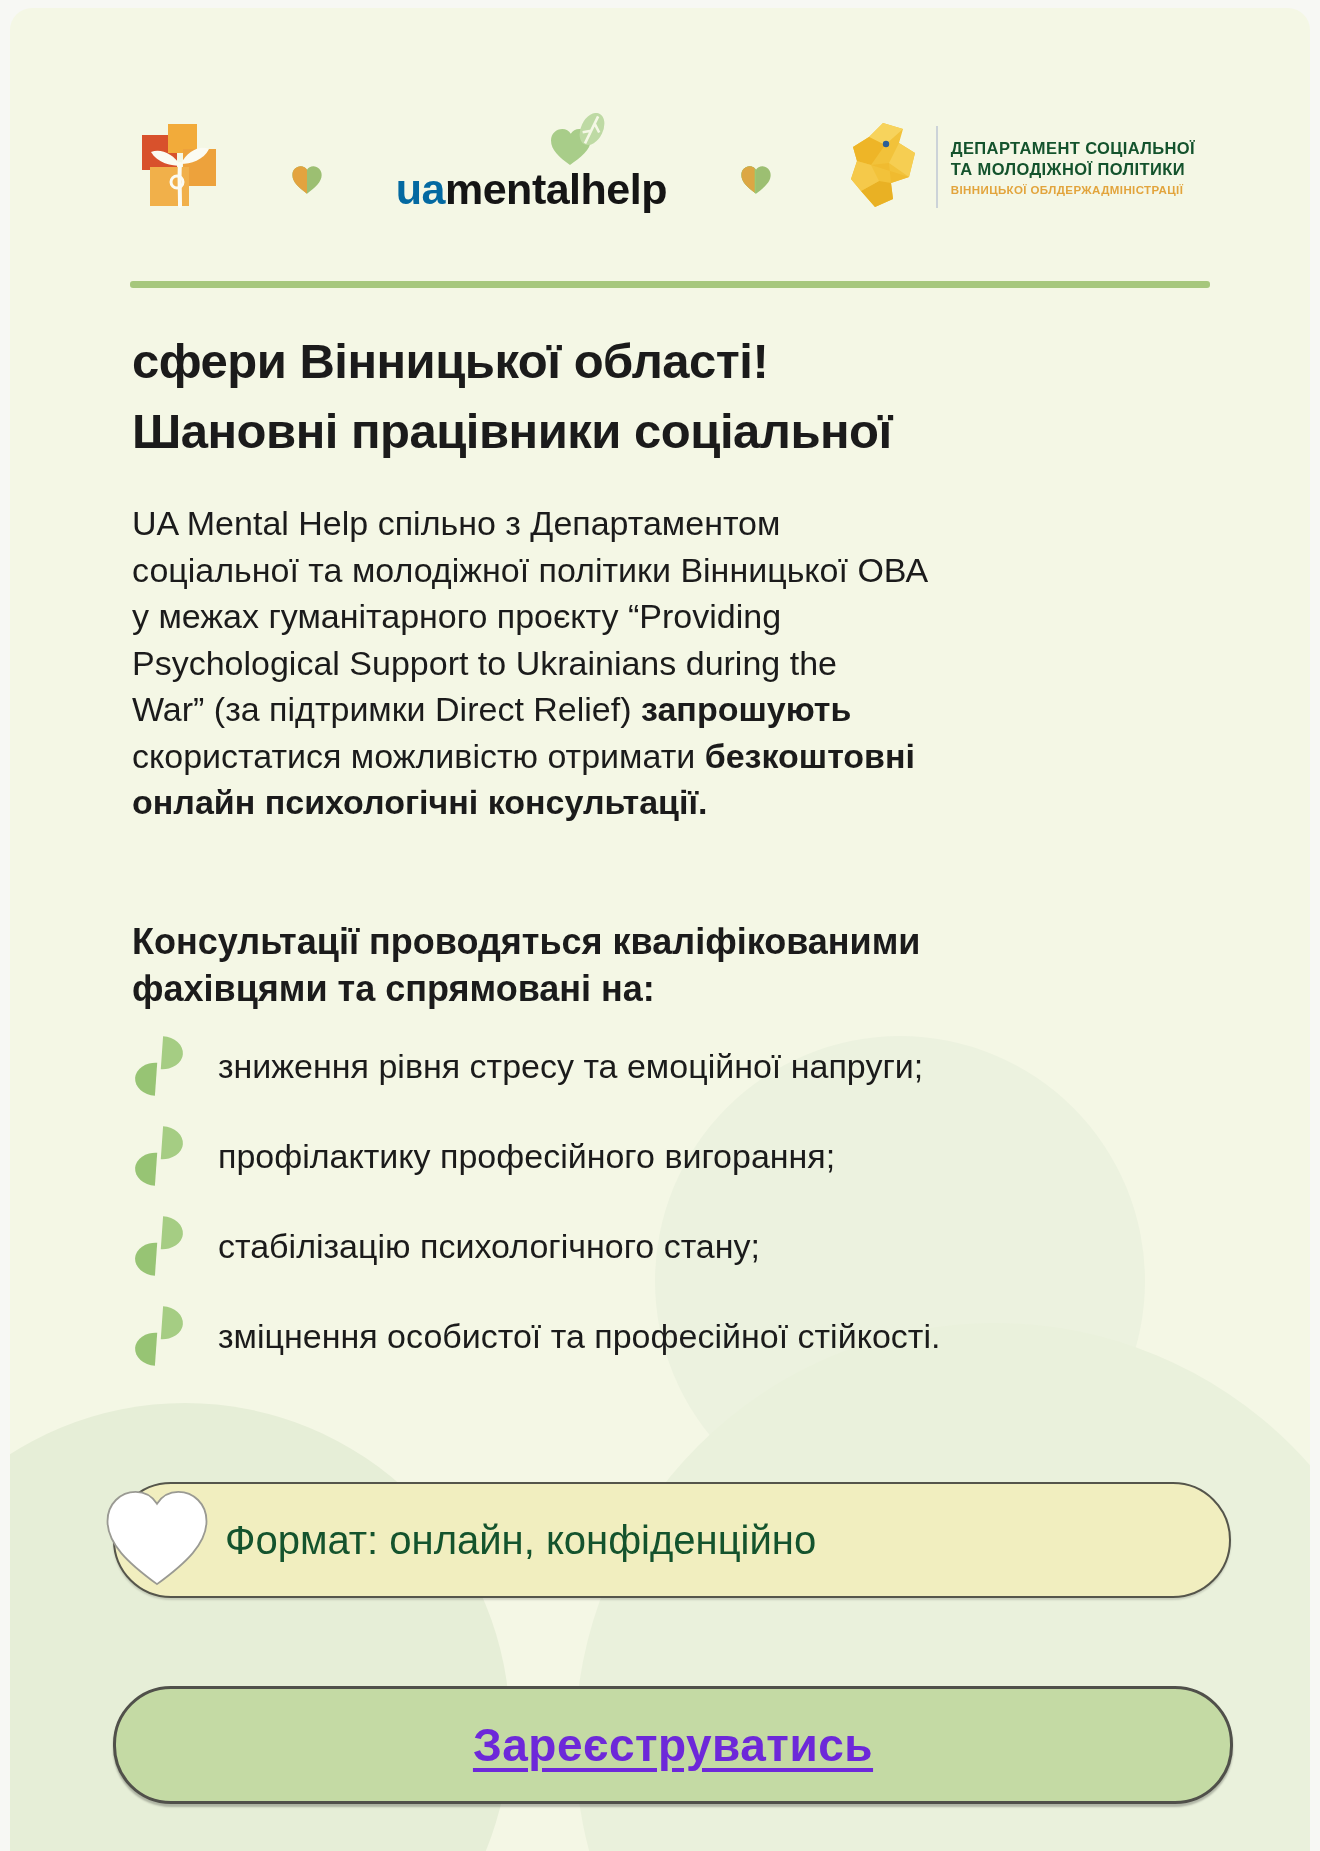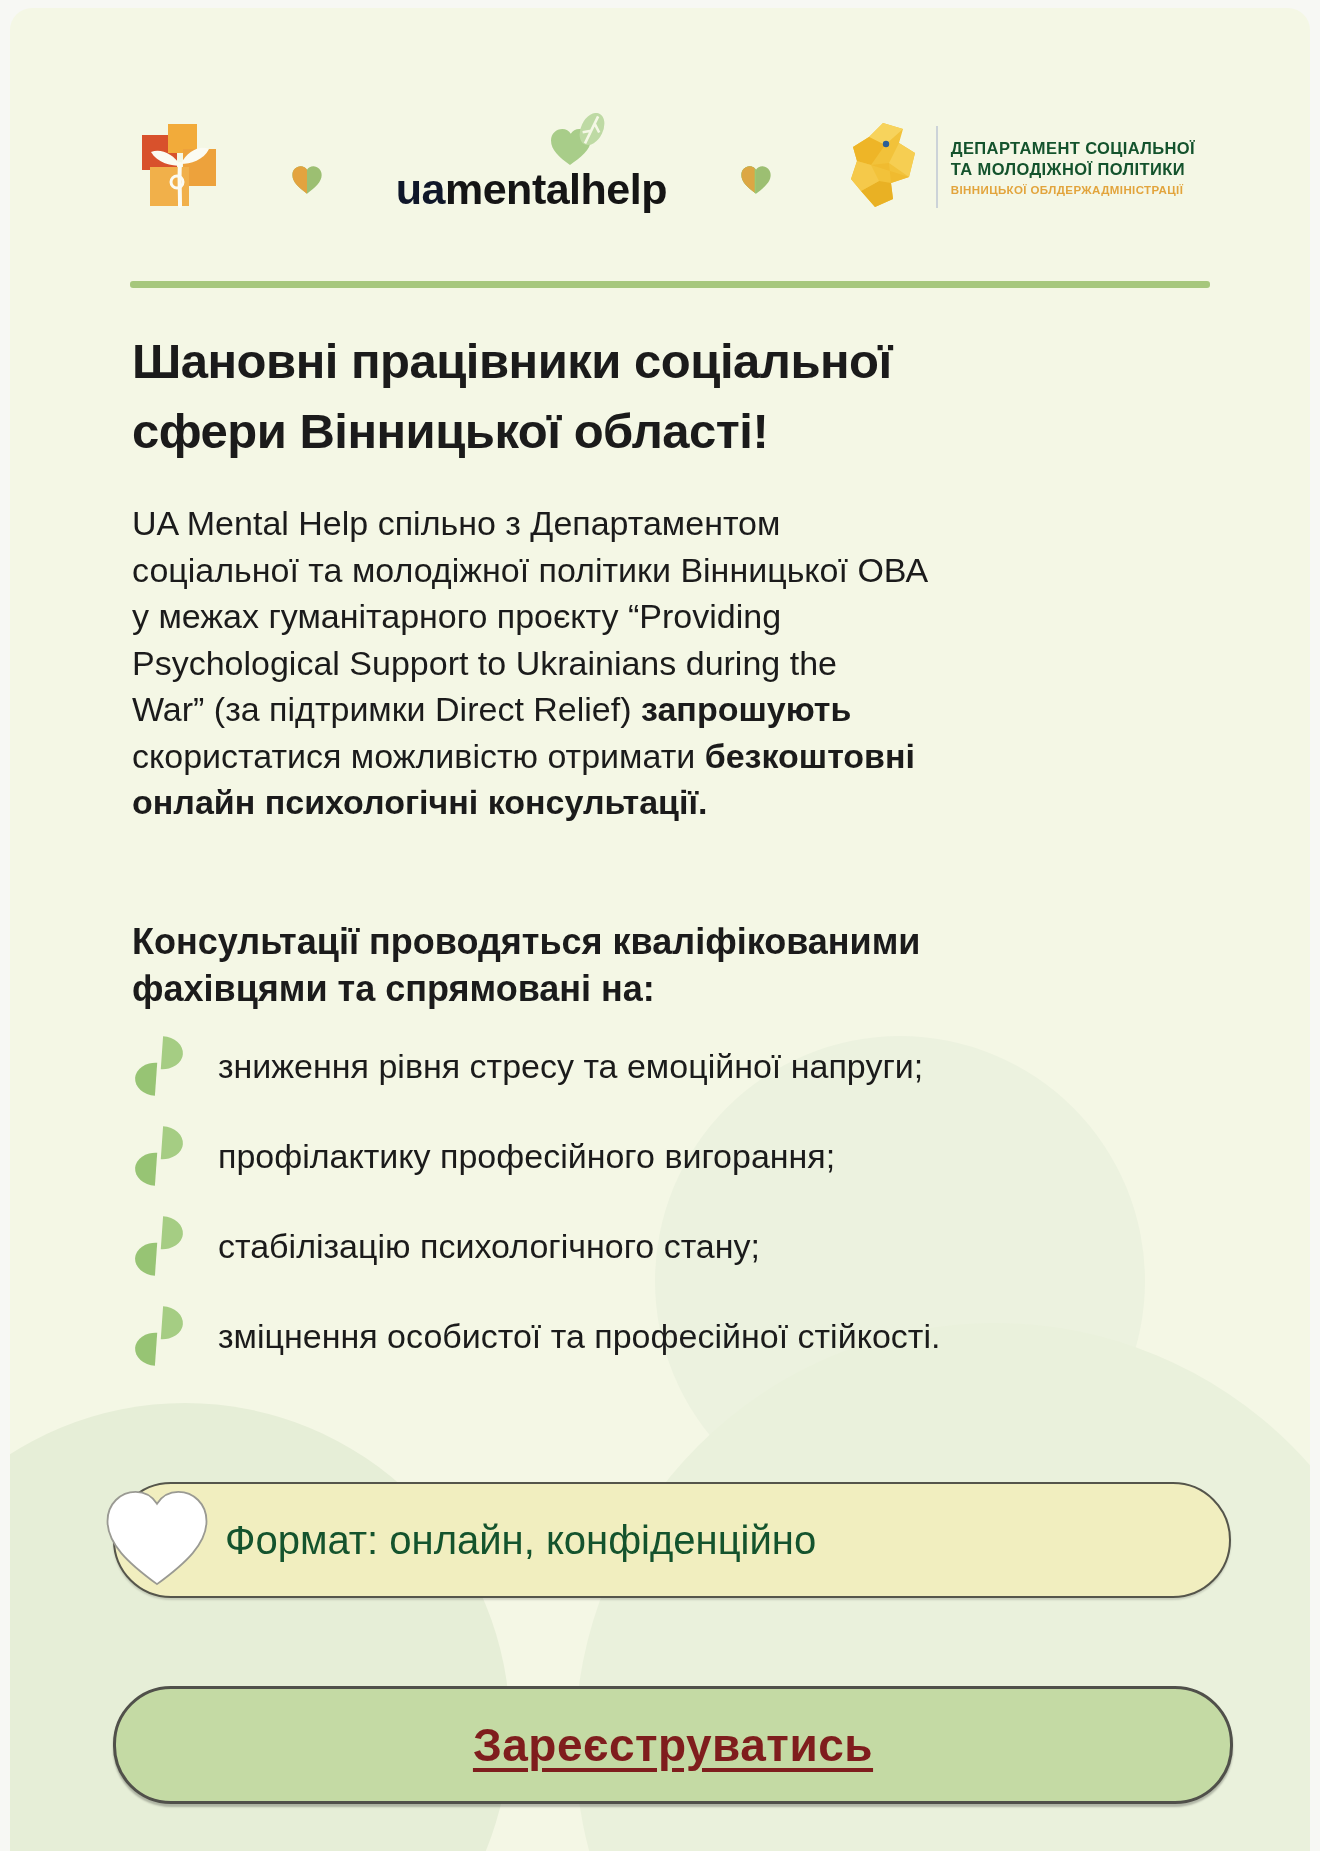--- a/index.html
+++ b/index.html
@@ -31,21 +31,21 @@
   }
   .logo-group{display:flex;align-items:center;}
   .dr-group{gap:14px;}
   .dr-wordmark{
     font-family:"Liberation Serif", serif;
     font-size:42px;color:#c0512b;letter-spacing:-1px;white-space:nowrap;
   }
   .sep-heart{display:flex;align-items:center;margin-top:26px;}
   .uamh-group{position:relative;padding-top:44px;}
   .uamh-text{font-size:43px;font-weight:700;letter-spacing:-0.5px;white-space:nowrap;}
-  .uamh-ua{color:#0f172a;}
+  .uamh-ua{color:#0369a1;}
   .uamh-rest{color:#151515;}
   .uamh-icon{position:absolute;top:-8px;left:56%;}
   .dept-group{gap:13px;}
   .dept-divider{width:2px;height:82px;background:#ccd3d8;}
   .dept-text{display:flex;flex-direction:column;justify-content:center;}
   .dept-line-main{
     font-size:16.5px;font-weight:700;color:#14532d;
     letter-spacing:0.4px;line-height:21px;white-space:nowrap;
   }
   .dept-line-sub{
@@ -92,21 +92,21 @@
 
   
   .register-button{
     position:absolute;left:103px;top:1678px;width:1114px;height:112px;
     background:#c4daa4;border:3px solid #50504a;border-radius:58px;
     display:flex;align-items:center;justify-content:center;
     cursor:pointer;
     box-shadow:0 3px 2px rgba(0,0,0,0.25);
   }
   .register-label{
-    font-size:46px;font-weight:700;color:#7f1d1d;
+    font-size:46px;font-weight:700;color:#6d28d9;
     text-decoration:underline;text-decoration-thickness:3.5px;text-underline-offset:7px;
     letter-spacing:0.5px;
   }
 </style>
 </head>
 <body>
 
 <div class="card">
 
   <div class="bg-shape bg-circle-mid"></div>
@@ -188,22 +188,22 @@
           <span class="dept-line-main">ДЕПАРТАМЕНТ СОЦІАЛЬНОЇ</span>
           <span class="dept-line-main">ТА МОЛОДІЖНОЇ ПОЛІТИКИ</span>
           <span class="dept-line-sub">ВІННИЦЬКОЇ ОБЛДЕРЖАДМІНІСТРАЦІЇ</span>
         </span>
       </div>
     </div>
 
     <div class="green-divider"></div>
 
     <h1 class="page-title" style="margin:0;">
+        <div class="line"><span>сфери Вінницької області!</span></div>
         <div class="line"><span>Шановні працівники соціальної</span></div>
-        <div class="line"><span>сфери Вінницької області!</span></div>
       </h1>
 
     <div class="intro">
         <div class="line"><span>UA Mental Help спільно з Департаментом</span></div>
         <div class="line"><span>соціальної та молодіжної політики Вінницької ОВА</span></div>
         <div class="line"><span>у межах гуманітарного проєкту “Providing</span></div>
         <div class="line"><span>Psychological Support to Ukrainians during the</span></div>
         <div class="line"><span>War” (за підтримки Direct Relief) </span><span class="b">запрошують</span></div>
         <div class="line"><span>скористатися можливістю отримати </span><span class="b">безкоштовні</span></div>
         <div class="line"><span class="b">онлайн психологічні консультації.</span></div>

